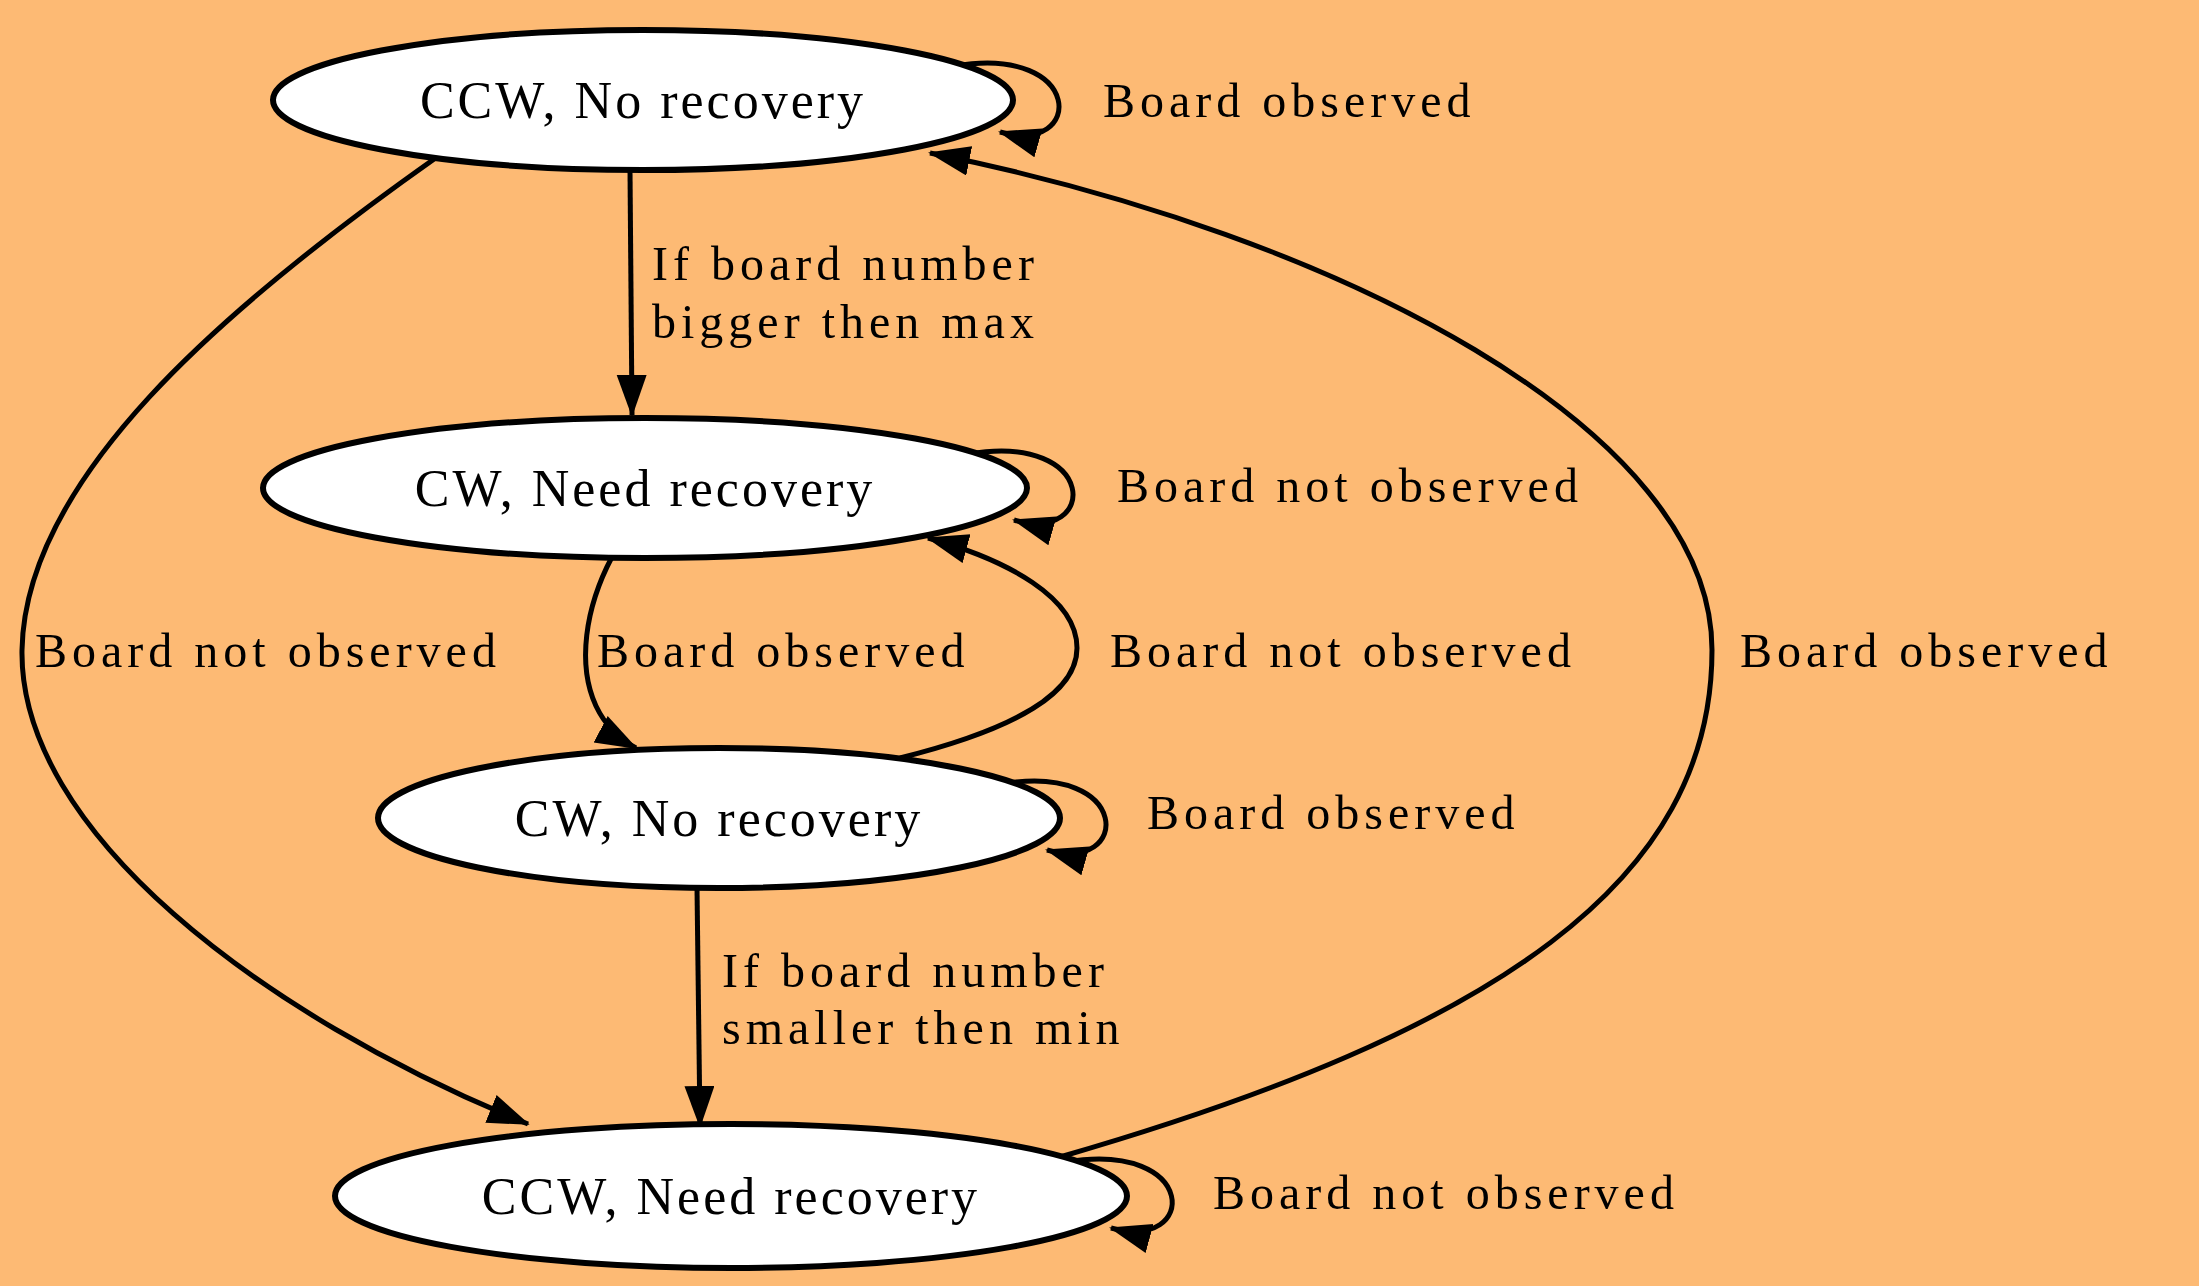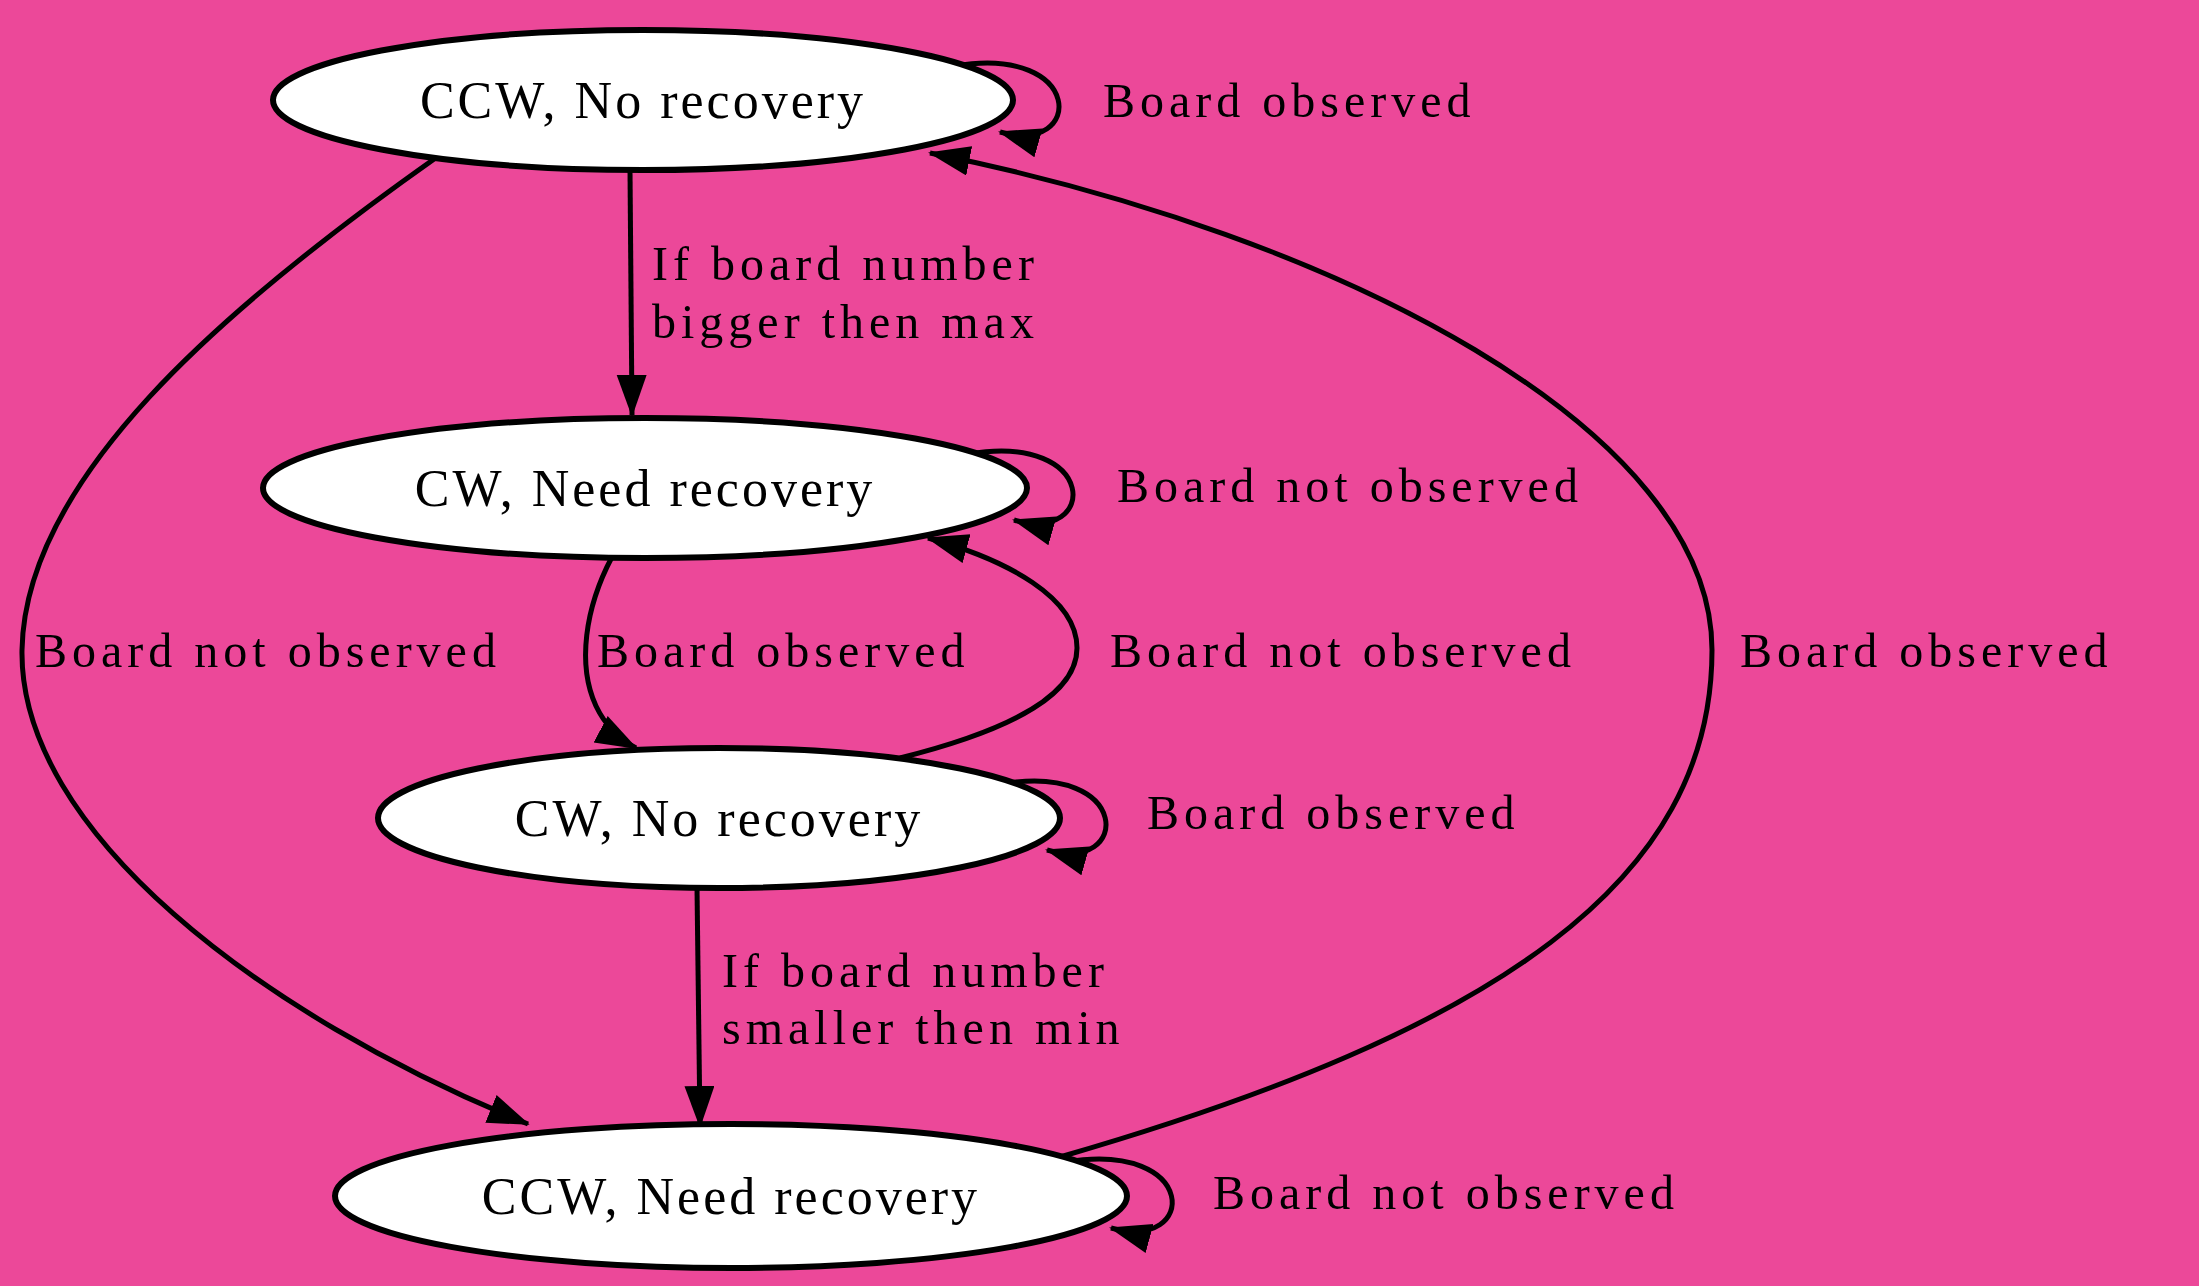--- a/index.html
+++ b/index.html
@@ -3,21 +3,21 @@
 <meta charset="utf-8">
 <style>
   html, body {
     margin: 0;
     padding: 0;
     background: #ffffff;
   }
   #canvas {
     width: 2199px;
     height: 1286px;
-    background: #ec4899;
+    background: #fdba74;
     position: relative;
     font-family: "Liberation Serif", "DejaVu Serif", serif;
   }
   svg { display: block; }
   .node-outline {
     fill: #ffffff;
     stroke-width: 6;
   }
   .edge {
     fill: none;

